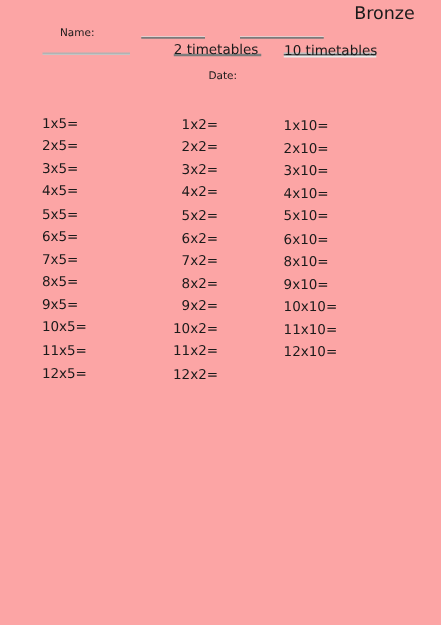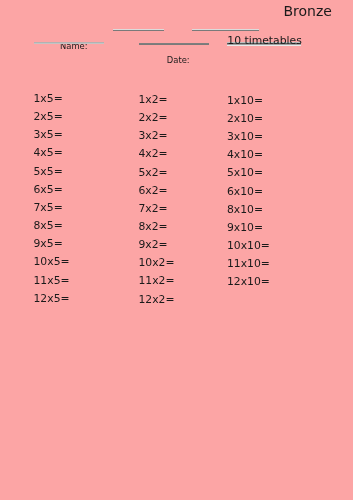--- a/index.html
+++ b/index.html
@@ -7,21 +7,21 @@
   html, body { margin: 0; padding: 0; background: #ffffff; }
   body {
     width: 353px; height: 500px; position: relative; overflow: hidden;
     font-family: "DejaVu Sans", sans-serif; color: #1a1a1a;
   }
   .page { position: absolute; left:0; top:0; width:353px; height:500px; background: #fca5a5; }
 
   #award-title { position: absolute; left: 283.4px; top: 3.5px; font-size: 14px; line-height: 1; white-space: pre; }
 
   .meta-label { position: absolute; font-size: 8.4px; line-height: 1; white-space: pre; }
-  #name-label { left: 60px; top: 22.1px; margin-top: 20px; }
+  #name-label { left: 48px; top: 22.1px; }
   #date-label { left: 166.8px; top: 22.1px; margin-top: 34px; }
   .meta-blank { position: absolute; height: 2px; background: linear-gradient(to bottom, #dcdcdc 0 50%, #7a7a7a 50% 100%); }
   #name-blank { left: 112.9px; top: 29px; width: 51.3px; }
   #date-blank { left: 191.5px; top: 29px; width: 67.4px; }
 
   .col-head { position: absolute; font-size: 10.8px; line-height: 1; white-space: pre; }
   #col-head-1 { left: 33.6px; top: 34.0px; }
   #col-head-2 { left: 139.0px; top: 35.0px; }
   #col-head-3 { left: 227.3px; top: 36.0px; }
   .col-rule { position: absolute; }
@@ -31,37 +31,38 @@
     background: linear-gradient(to bottom, #7e7e7e 0 50%, #7a7a7a 50% 100%); }
   #col-rule-3 { left: 226.9px; top: 42px; width: 74.1px; height: 4px;
     background: linear-gradient(to bottom, #bebebe 0 25%, #5d5d5d 25% 50%, #a0a0a0 50% 75%, #eaeaea 75% 100%); }
 
   .column { position: absolute; top: 52px; font-size: 10.8px; line-height: 1; margin-top: 42px; }
   #column-1 { left: 33.5px; top: 52px; }
   #column-2 { left: 138.4px; top: 52.9px; }
   #column-3 { left: 226.9px; top: 53.6px; }
   .column .row { white-space: pre; }
   #column-1 .row { height: 18.16px; }
-  #column-2 .row { height: 18.16px; }
+  #column-2 .row { height: 18.16px; text-align: right; }
   #column-3 .row { height: 18.2px; }
 </style>
 </head>
 <body>
 
 <div class="page">
   <div id="award-title">Bronze</div>
 
   <div class="meta-label" id="name-label">Name:</div>
   <div class="meta-blank" id="name-blank"></div>
   <div class="meta-label" id="date-label">Date:</div>
   <div class="meta-blank" id="date-blank"></div>
 
   <div class="col-rule" id="col-rule-1"></div>
   <div class="col-rule" id="col-rule-2"></div>
   <div class="col-rule" id="col-rule-3"></div>
+  <div class="col-head" id="col-head-2">2 timetables</div>
   <div class="col-head" id="col-head-3">10 timetables</div>
 
   <div class="column" id="column-1">
       <div class="row">1x5=</div>
       <div class="row">2x5=</div>
       <div class="row">3x5=</div>
       <div class="row">4x5=</div>
       <div class="row">5x5=</div>
       <div class="row">6x5=</div>
       <div class="row">7x5=</div>

